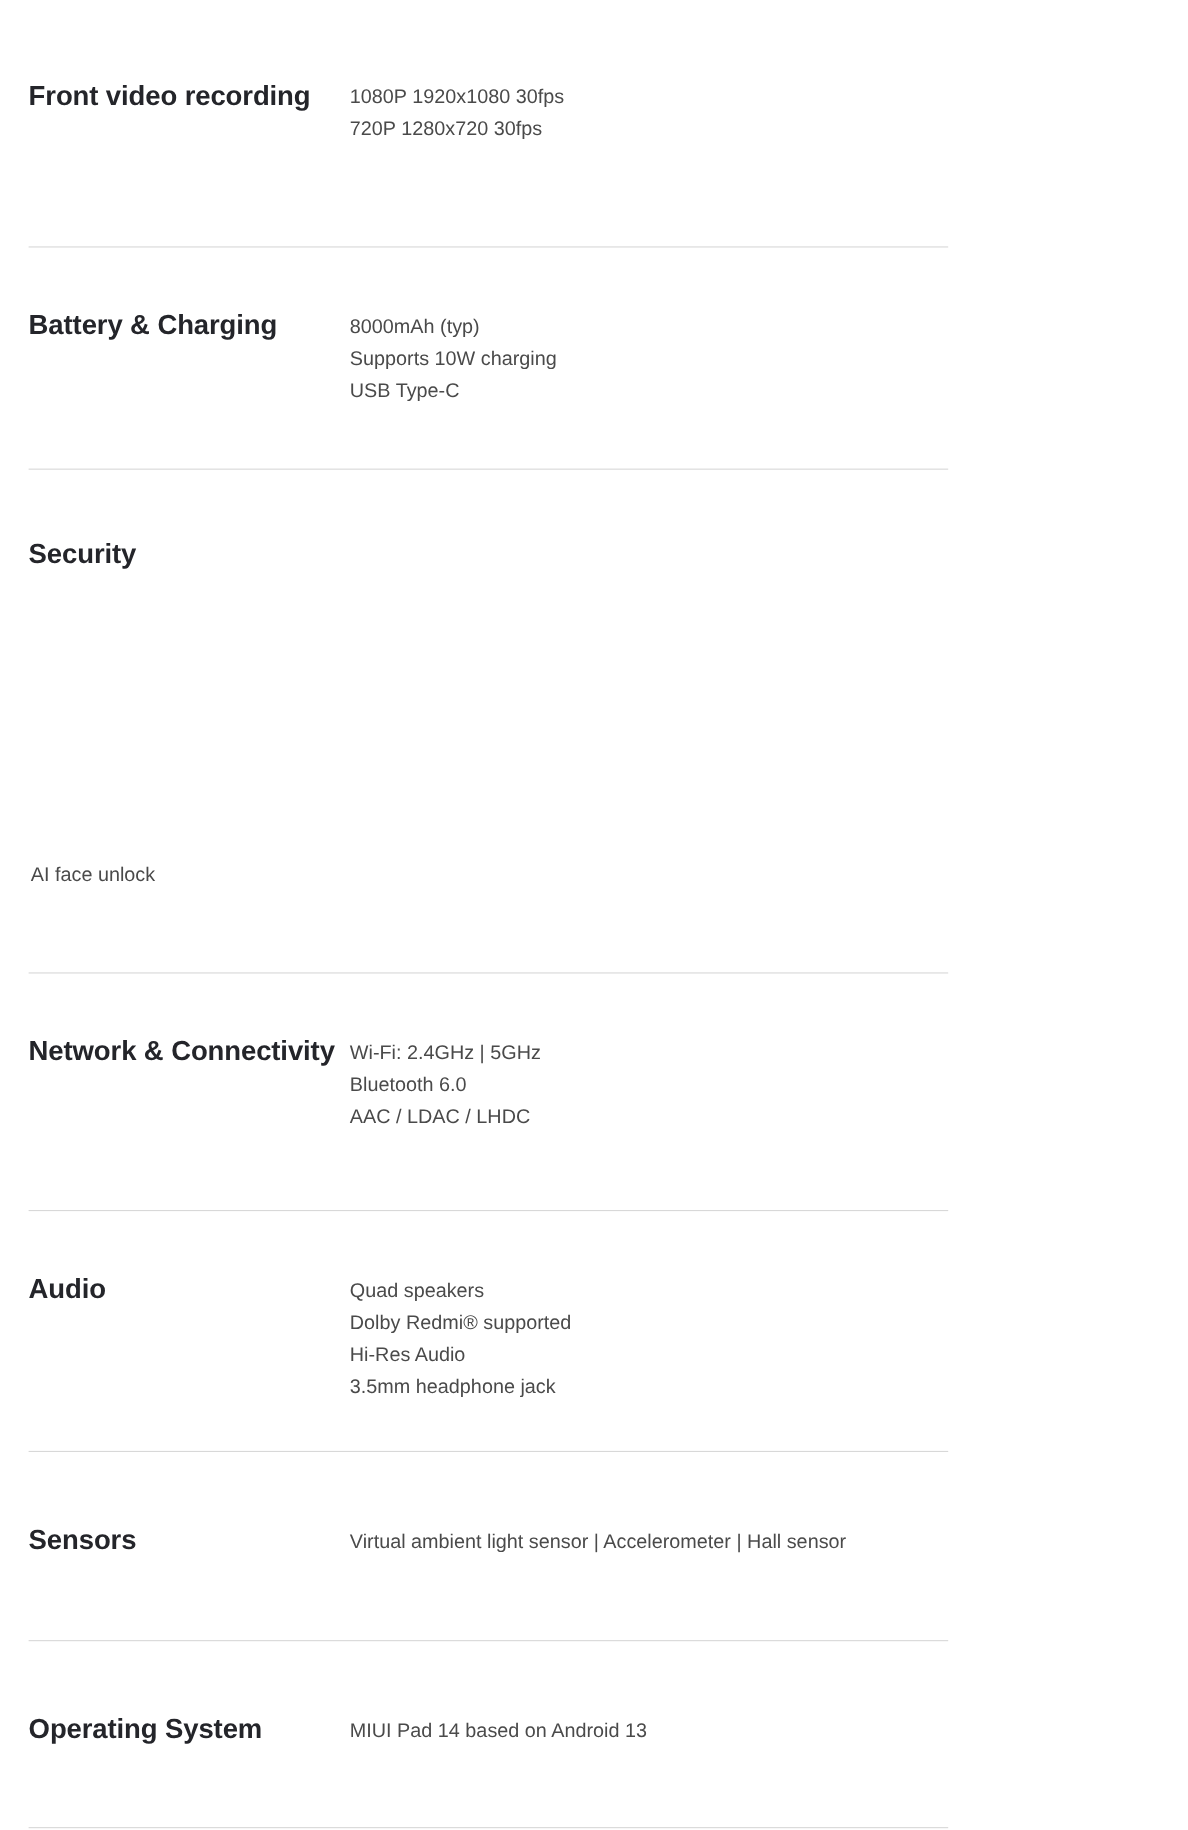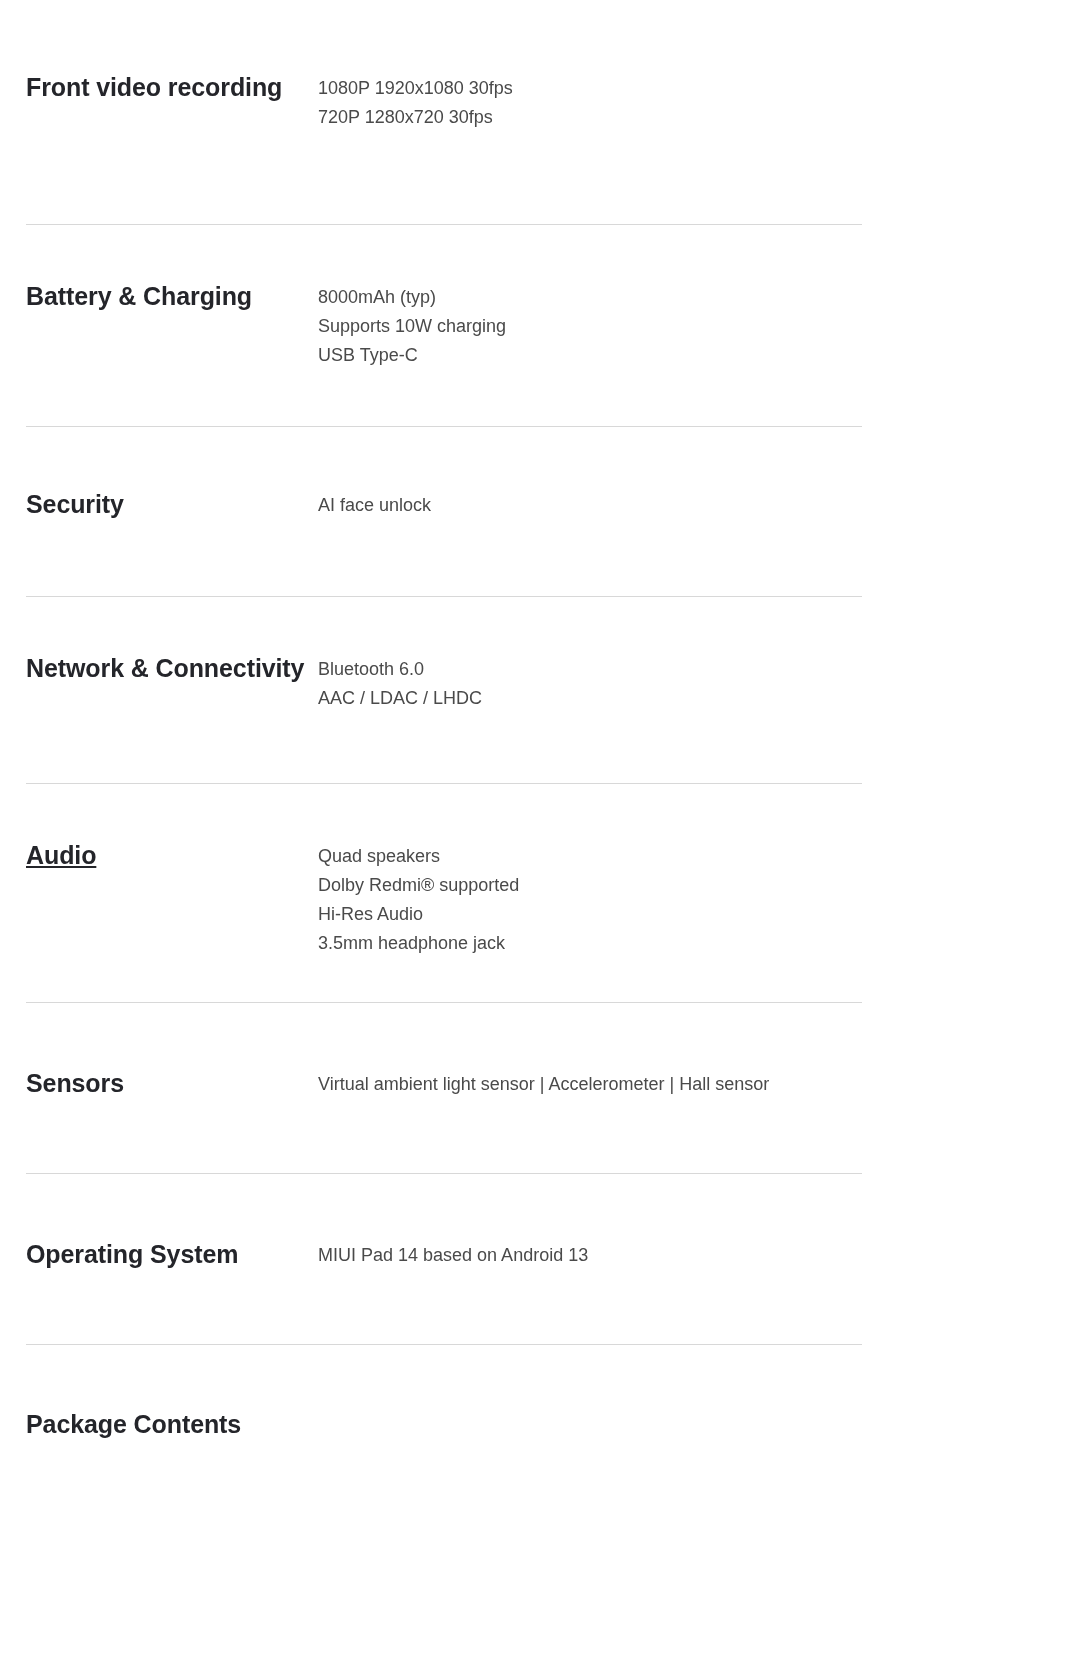--- a/index.html
+++ b/index.html
@@ -50,30 +50,30 @@
 
   
   .row-0  { padding: 52px 0 92px 0; }
   .row-0  .spec-label { padding-top: 2px; }
   .row-0  .spec-values { padding-top: 6px; }
 
   .row-1  { padding: 52px 0 56px 0; }
   .row-1  .spec-label { padding-top: 2px; }
   .row-1  .spec-values { padding-top: 6px; }
 
-  .row-2  { padding: 60px 0 74px 0; }
+  .row-2  { padding: 60px 0 74px 0; flex-direction: column; }
   .row-2  .spec-label { padding-top: 0; }
   .row-2  .spec-values { padding-top: 4px; }
 
   .row-3  { padding: 52px 0 70px 0; }
   .row-3  .spec-label { padding-top: 2px; }
   .row-3  .spec-values { padding-top: 6px; }
 
   .row-4  { padding: 52px 0 44px 0; }
-  .row-4  .spec-label { padding-top: 2px; text-decoration: underline; }
+  .row-4  .spec-label { padding-top: 2px; }
   .row-4  .spec-values { padding-top: 6px; }
 
   .row-5  { padding: 63px 0 73px 0; }
   .row-5  .spec-label { padding-top: 0; }
   .row-5  .spec-values { padding-top: 4px; }
 
   .row-6  { padding: 63px 0 72px 0; justify-content: flex-end; }
   .row-6  .spec-label { padding-top: 0; }
   .row-6  .spec-values { padding-top: 4px; }
 
@@ -106,20 +106,21 @@
   <div class="spec-row row-2">
     <div class="spec-label">Security</div>
     <div class="spec-values">
       <div class="spec-value">AI face unlock</div>
     </div>
   </div>
 
   <div class="spec-row row-3">
     <div class="spec-label">Network &amp; Connectivity</div>
     <div class="spec-values">
+      <div class="spec-value">Wi-Fi: 2.4GHz | 5GHz</div>
       <div class="spec-value">Bluetooth 6.0</div>
       <div class="spec-value">AAC / LDAC / LHDC</div>
     </div>
   </div>
 
   <div class="spec-row row-4">
     <div class="spec-label">Audio</div>
     <div class="spec-values">
       <div class="spec-value">Quad speakers</div>
       <div class="spec-value">Dolby Redmi® supported</div>

